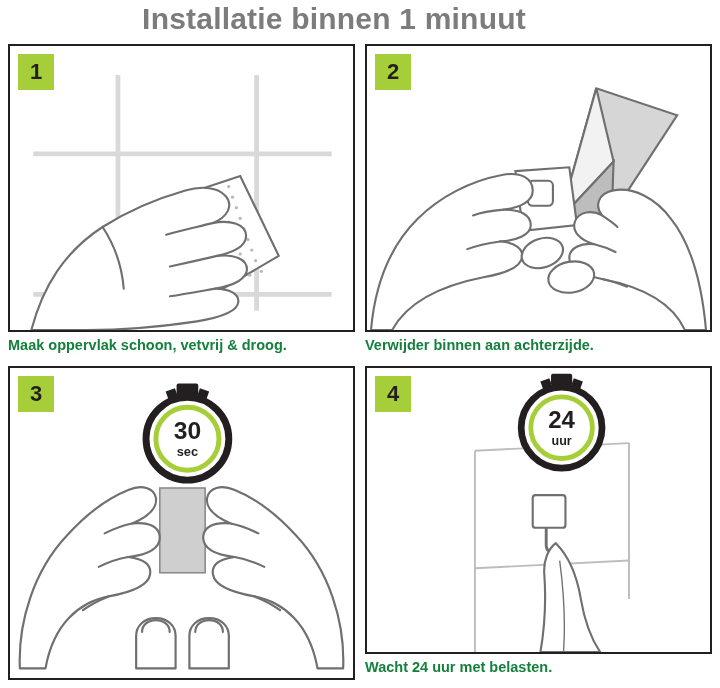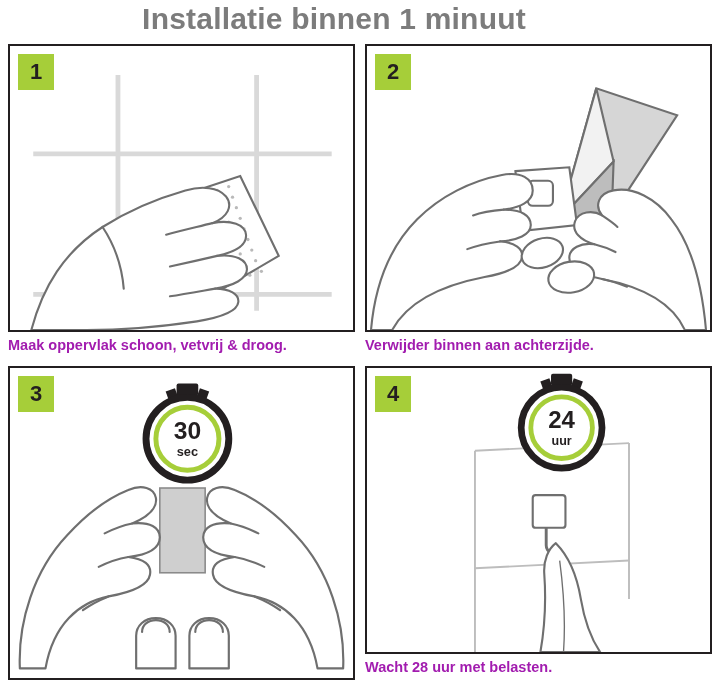--- a/index.html
+++ b/index.html
@@ -67,21 +67,21 @@
     justify-content: center;
     font-size: 22px;
     font-weight: bold;
     color: #231f20;
     z-index: 5;
   }
   .caption {
     margin-top: 6px;
     font-size: 14.5px;
     font-weight: bold;
-    color: #a21caf;
+    color: #15803d;
     line-height: 1.1;
     height: 20px;
   }
   .art {
     position: absolute;
     inset: 0;
   }
   .art svg {
     display: block;
     width: 100%;
@@ -292,17 +292,17 @@
               <rect x="208" y="12" width="10" height="14" fill="#231f20" transform="rotate(20 213 19)"></rect>
               <rect x="187" y="6" width="22" height="12" rx="2" fill="#231f20"></rect>
               <circle cx="198" cy="62" r="42" fill="#ffffff" stroke="#231f20" stroke-width="7"></circle>
               <circle cx="198" cy="62" r="32" fill="#ffffff" stroke="#a6ce39" stroke-width="5"></circle>
               <text x="198" y="62" text-anchor="middle" font-family="Liberation Sans, sans-serif" font-size="25" font-weight="bold" fill="#231f20">24</text>
               <text x="198" y="80" text-anchor="middle" font-family="Liberation Sans, sans-serif" font-size="13" font-weight="bold" fill="#231f20">uur</text>
             </g>
           </svg>
         </div>
       </div>
-      <div class="caption">Wacht 28 uur met belasten.</div>
+      <div class="caption">Wacht 24 uur met belasten.</div>
     </div>
 
   </div>
 </div>
 
 </body></html>

